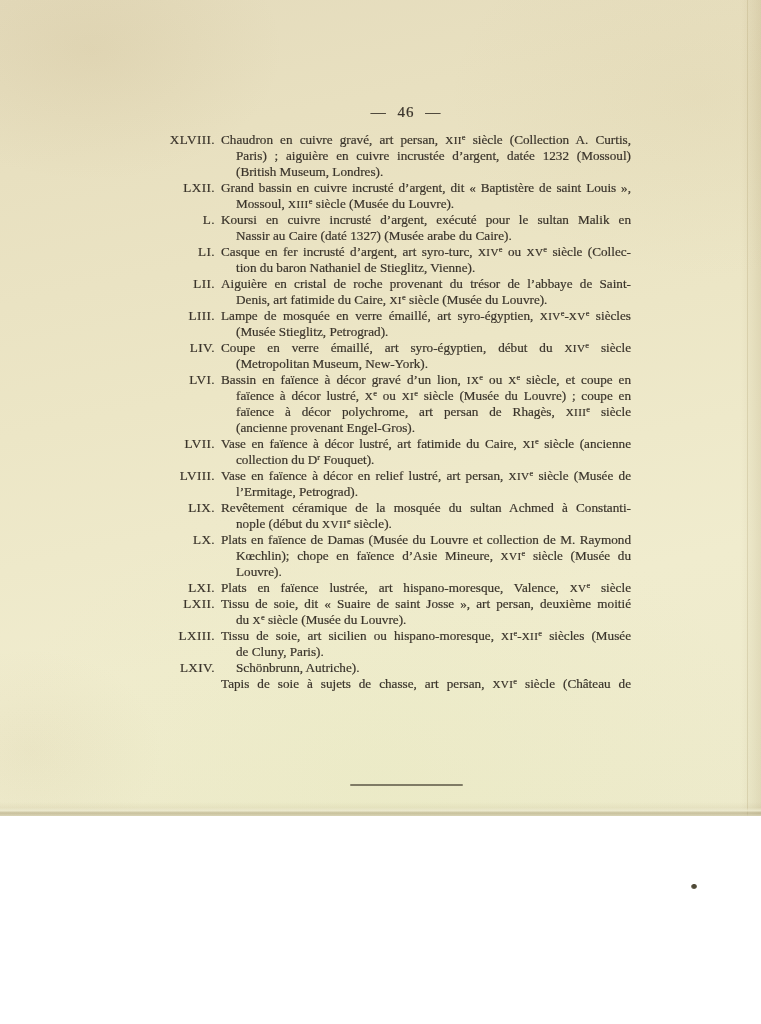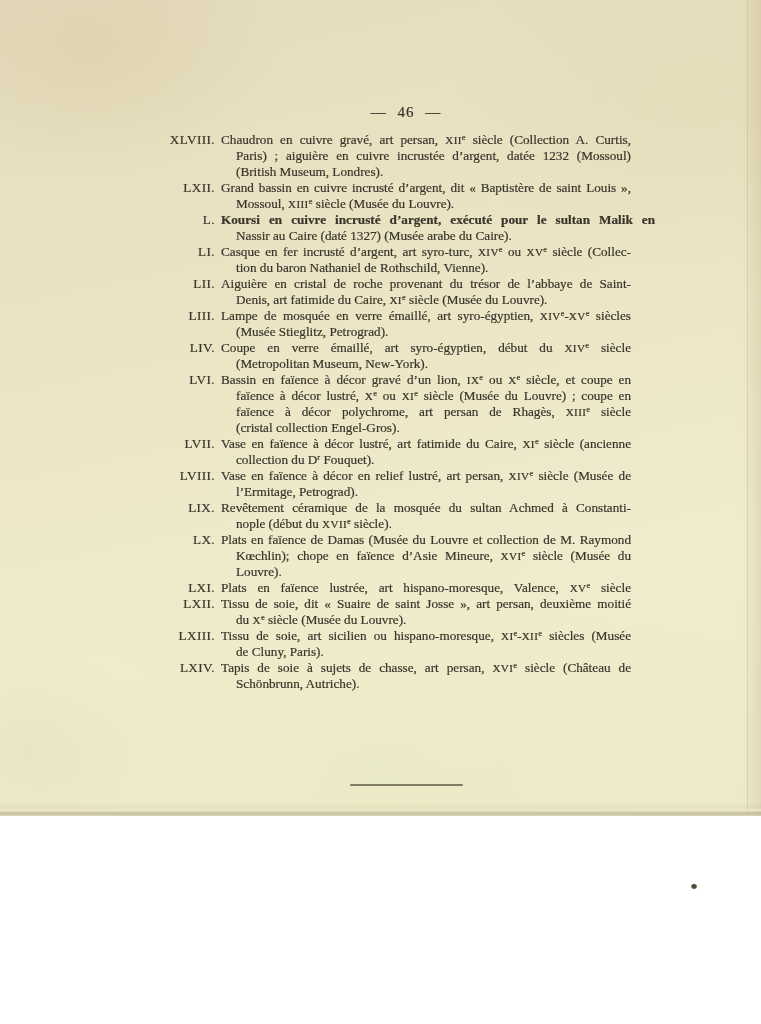--- a/index.html
+++ b/index.html
@@ -78,29 +78,29 @@
       <div class="entry">
         <div class="numeral">LXII.</div>
         <div>
           <div class="line just"><span class="ltext" style="word-spacing: 1.59245px;">Grand bassin en cuivre incrusté d’argent, dit « Baptistère de saint Louis »,</span></div>
           <div class="line cont"><span class="ltext">Mossoul, <span class="rn">XIII</span><sup>e</sup> siècle (Musée du Louvre).</span></div>
         </div>
       </div>
       <div class="entry">
         <div class="numeral">L.</div>
         <div>
-          <div class="line just"><span class="ltext" style="word-spacing: 5.75938px; font-weight: bold;">Koursi en cuivre incrusté d’argent, exécuté pour le sultan Malik en</span></div>
+          <div class="line just"><span class="ltext" style="word-spacing: 5.75938px;">Koursi en cuivre incrusté d’argent, exécuté pour le sultan Malik en</span></div>
           <div class="line cont"><span class="ltext">Nassir au Caire (daté 1327) (Musée arabe du Caire).</span></div>
         </div>
       </div>
       <div class="entry">
         <div class="numeral">LI.</div>
         <div>
           <div class="line just"><span class="ltext" style="word-spacing: 2.05824px;">Casque en fer incrusté d’argent, art syro-turc, <span class="rn">XIV</span><sup>e</sup> ou <span class="rn">XV</span><sup>e</sup> siècle (Collec-</span></div>
-          <div class="line cont"><span class="ltext">tion du baron Nathaniel de Rothschild, Vienne).</span></div>
+          <div class="line cont"><span class="ltext">tion du baron Nathaniel de Stieglitz, Vienne).</span></div>
         </div>
       </div>
       <div class="entry">
         <div class="numeral">LII.</div>
         <div>
           <div class="line just"><span class="ltext" style="word-spacing: 3.95028px;">Aiguière en cristal de roche provenant du trésor de l’abbaye de Saint-</span></div>
           <div class="line cont"><span class="ltext">Denis, art fatimide du Caire, <span class="rn">XI</span><sup>e</sup> siècle (Musée du Louvre).</span></div>
         </div>
       </div>
       <div class="entry">
@@ -116,21 +116,21 @@
           <div class="line just"><span class="ltext" style="word-spacing: 8.59722px;">Coupe en verre émaillé, art syro-égyptien, début du <span class="rn">XIV</span><sup>e</sup> siècle</span></div>
           <div class="line cont"><span class="ltext">(Metropolitan Museum, New-York).</span></div>
         </div>
       </div>
       <div class="entry">
         <div class="numeral">LVI.</div>
         <div>
           <div class="line just"><span class="ltext" style="word-spacing: 2.66964px;">Bassin en faïence à décor gravé d’un lion, <span class="rn">IX</span><sup>e</sup> ou <span class="rn">X</span><sup>e</sup> siècle, et coupe en</span></div>
           <div class="line cont just"><span class="ltext" style="word-spacing: 2.45433px;">faïence à décor lustré, <span class="rn">X</span><sup>e</sup> ou <span class="rn">XI</span><sup>e</sup> siècle (Musée du Louvre) ; coupe en</span></div>
           <div class="line cont just"><span class="ltext" style="word-spacing: 7.60938px;">faïence à décor polychrome, art persan de Rhagès, <span class="rn">XIII</span><sup>e</sup> siècle</span></div>
-          <div class="line cont"><span class="ltext">(cristal collection Engel-Gros).</span></div>
+          <div class="line cont"><span class="ltext">(ancienne provenant Engel-Gros).</span></div>
         </div>
       </div>
       <div class="entry">
         <div class="numeral">LVII.</div>
         <div>
           <div class="line just"><span class="ltext" style="word-spacing: 2.23828px;">Vase en faïence à décor lustré, art fatimide du Caire, <span class="rn">XI</span><sup>e</sup> siècle (ancienne</span></div>
           <div class="line cont"><span class="ltext">collection du D<sup>r</sup> Fouquet).</span></div>
         </div>
       </div>
       <div class="entry">
@@ -171,22 +171,22 @@
       <div class="entry">
         <div class="numeral">LXIII.</div>
         <div>
           <div class="line just"><span class="ltext" style="word-spacing: 3.81597px;">Tissu de soie, art sicilien ou hispano-moresque, <span class="rn">XI</span><sup>e</sup>-<span class="rn">XII</span><sup>e</sup> siècles (Musée</span></div>
           <div class="line cont"><span class="ltext">de Cluny, Paris).</span></div>
         </div>
       </div>
       <div class="entry">
         <div class="numeral">LXIV.</div>
         <div>
+          <div class="line cont"><span class="ltext">Schönbrunn, Autriche).</span></div>
           <div class="line just"><span class="ltext" style="word-spacing: 4.66406px;">Tapis de soie à sujets de chasse, art persan, <span class="rn">XVI</span><sup>e</sup> siècle (Château de</span></div>
-          <div class="line cont"><span class="ltext">Schönbrunn, Autriche).</span></div>
         </div>
       </div>
     </div>
   <div class="divider"></div>
   <div class="speck"></div>
   <div class="edge-right"></div>
   <div class="edge-bottom"></div>
 </div>
 
 </body></html>

